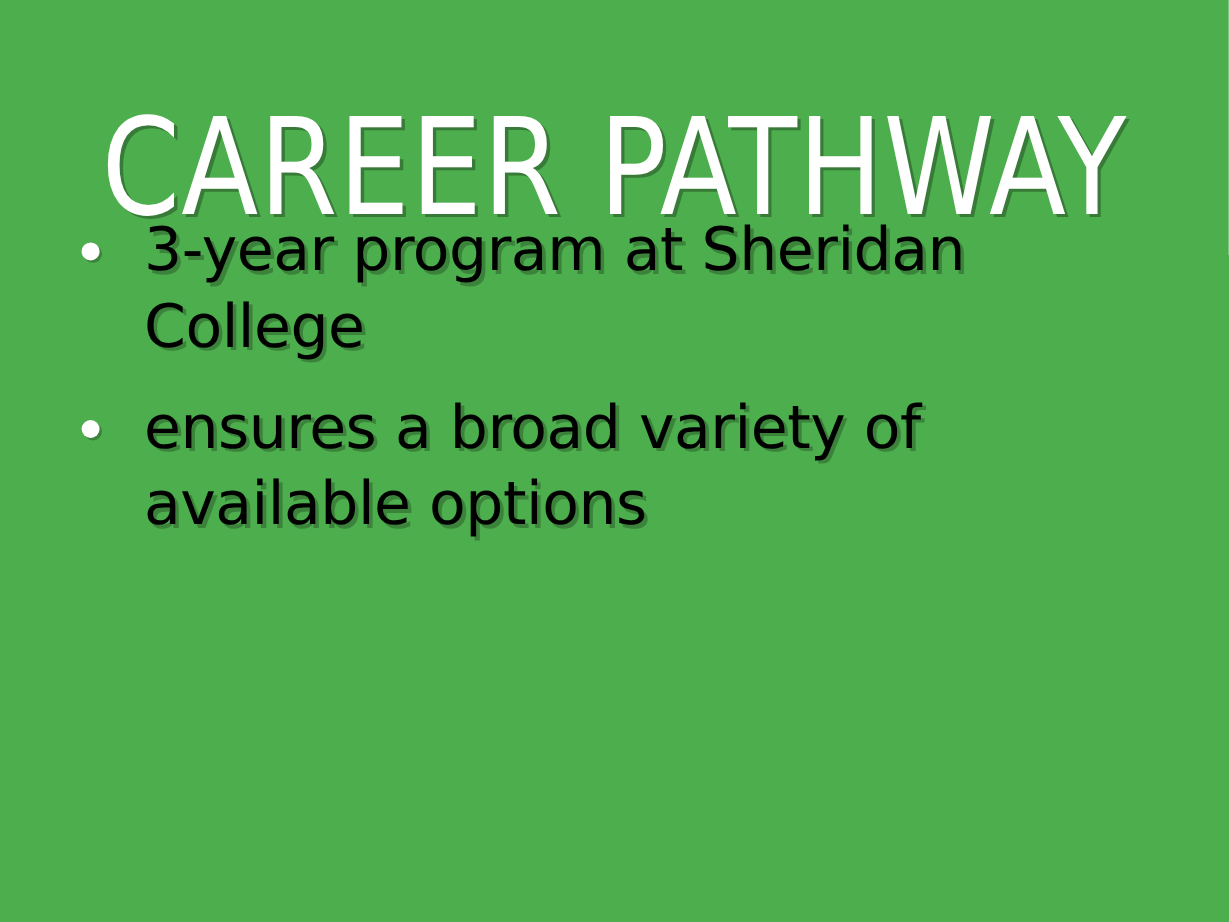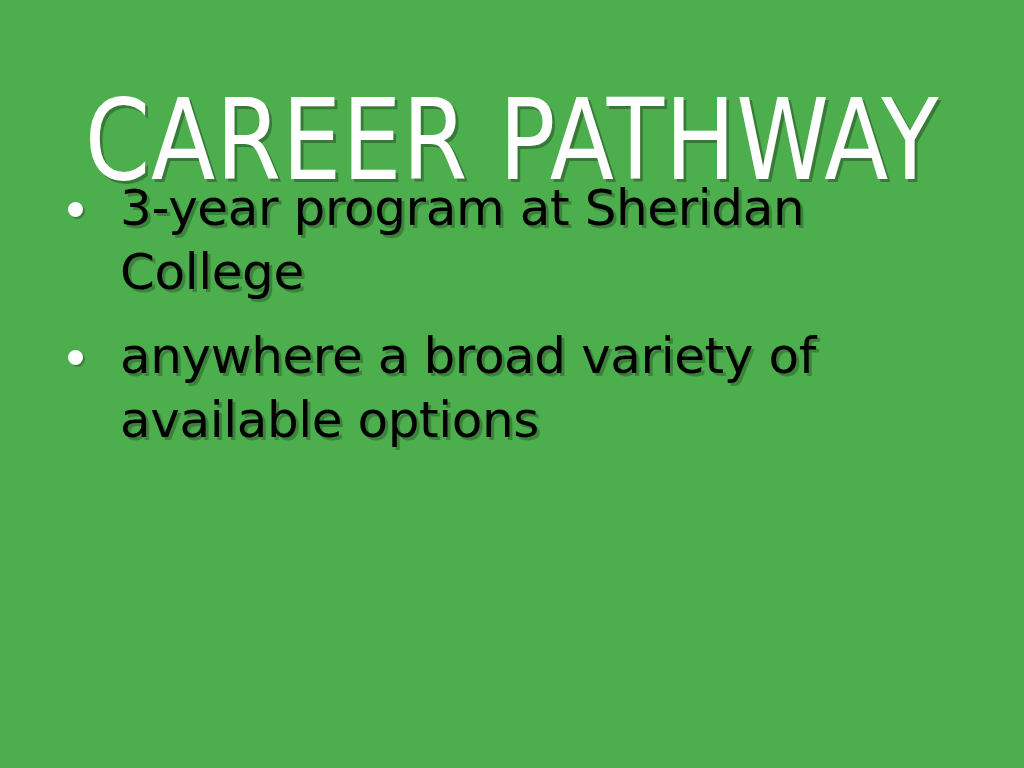--- a/index.html
+++ b/index.html
@@ -94,19 +94,19 @@
 
   <ul id="bullet-list">
 
     <li class="bullet-item">
       <span class="bullet-marker"></span>
       <span class="bullet-text">3-year program at Sheridan College</span>
     </li>
 
     <li class="bullet-item">
       <span class="bullet-marker"></span>
-      <span class="bullet-text">anywhere a broad variety of available options</span>
+      <span class="bullet-text">ensures a broad variety of available options</span>
     </li>
 
 
   </ul>
 
 </div>
 
 </body></html>

